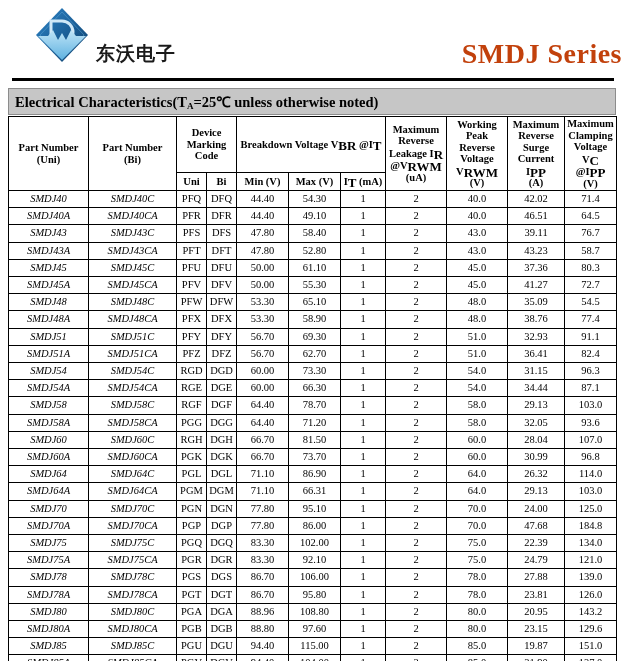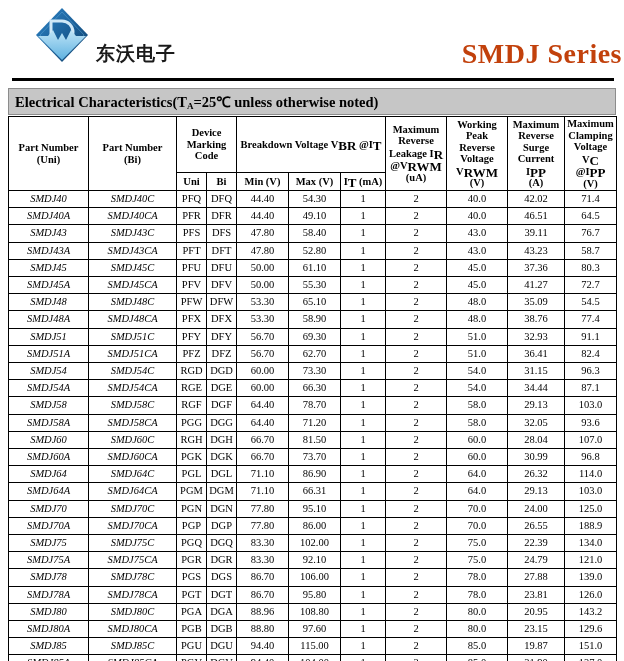--- a/index.html
+++ b/index.html
@@ -497,22 +497,22 @@
         <tr>
           <td class="lft">SMDJ70A</td>
           <td class="lft">SMDJ70CA</td>
           <td>PGP</td>
           <td>DGP</td>
           <td>77.80</td>
           <td>86.00</td>
           <td>1</td>
           <td>2</td>
           <td>70.0</td>
-          <td>26.55</td>
-          <td>188.9</td>
+          <td>47.68</td>
+          <td>184.8</td>
         </tr>
         <tr>
           <td class="lft">SMDJ75</td>
           <td class="lft">SMDJ75C</td>
           <td>PGQ</td>
           <td>DGQ</td>
           <td>83.30</td>
           <td>102.00</td>
           <td>1</td>
           <td>2</td>

